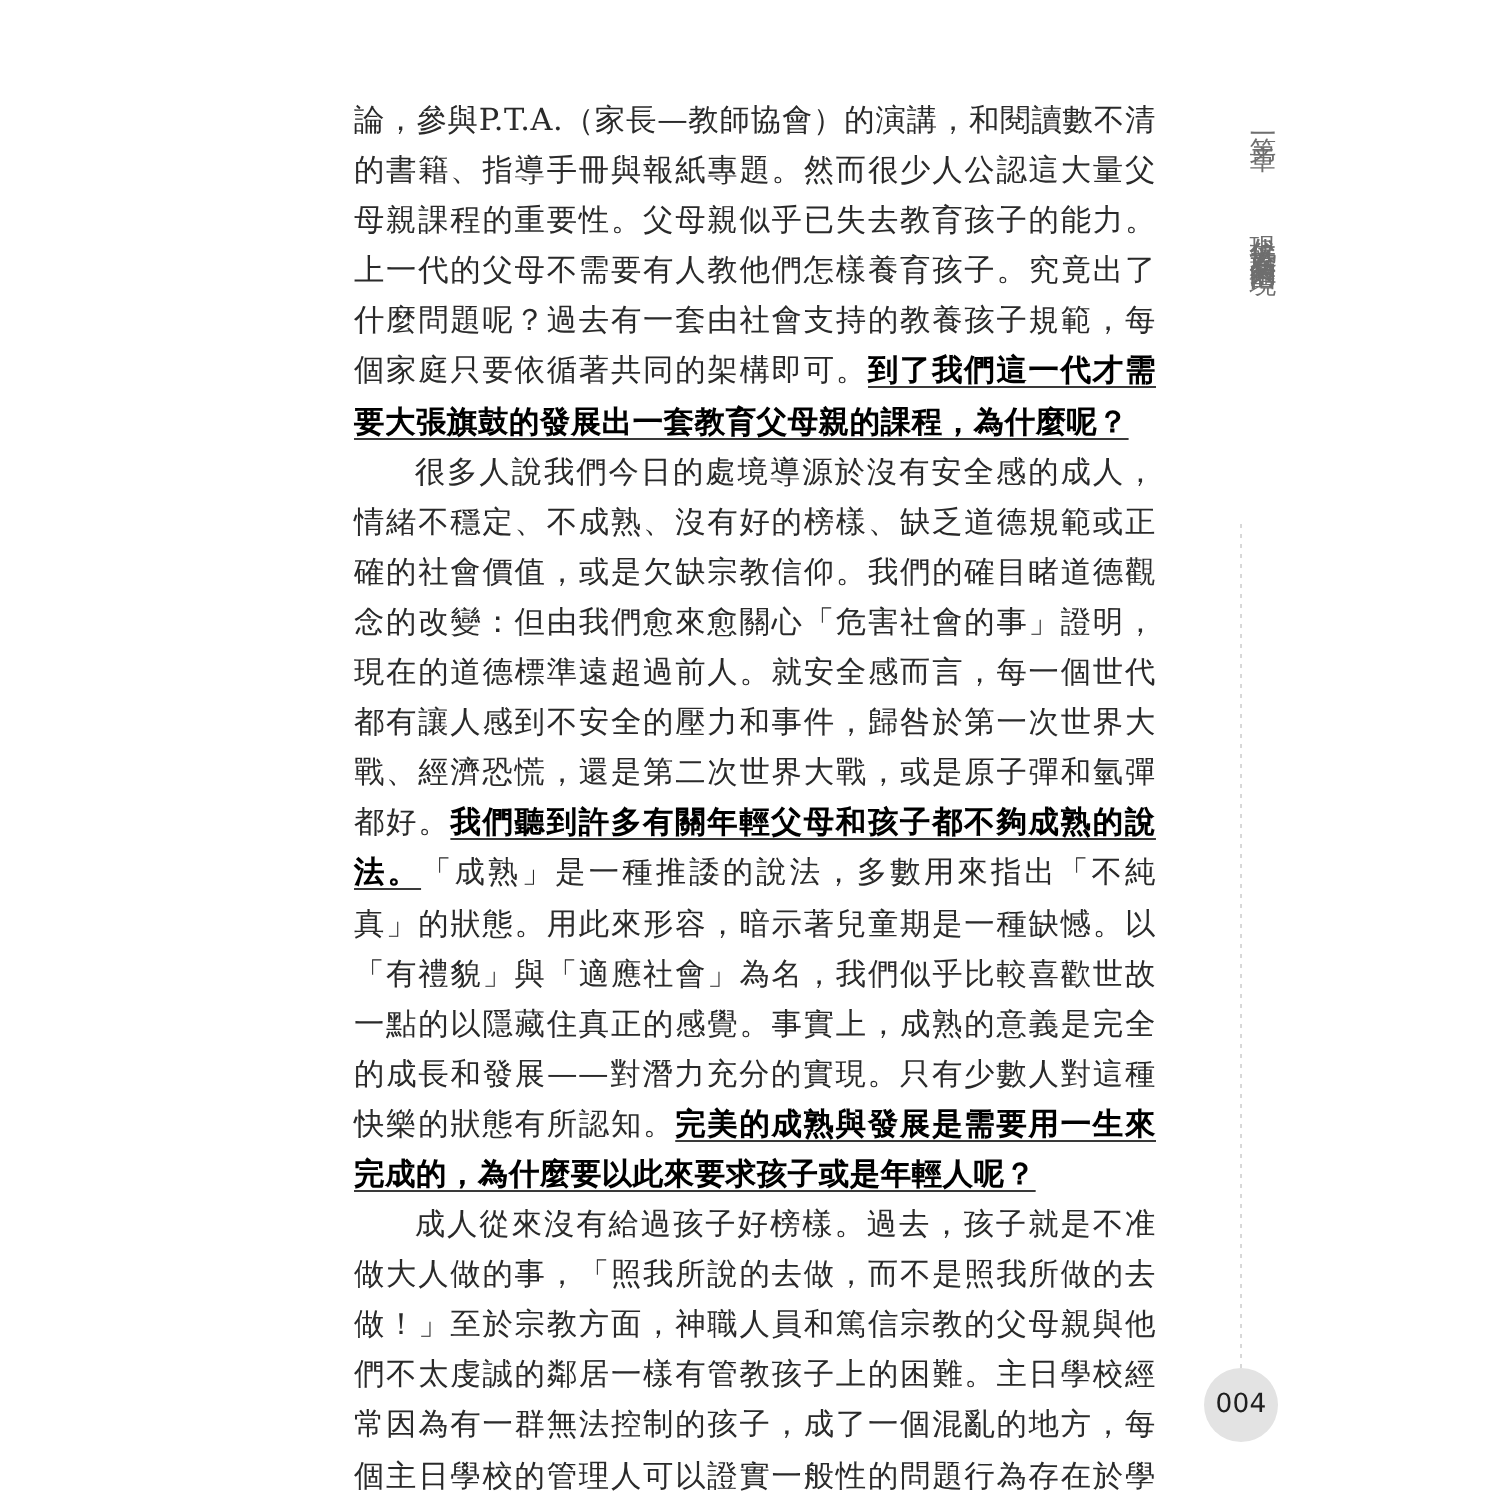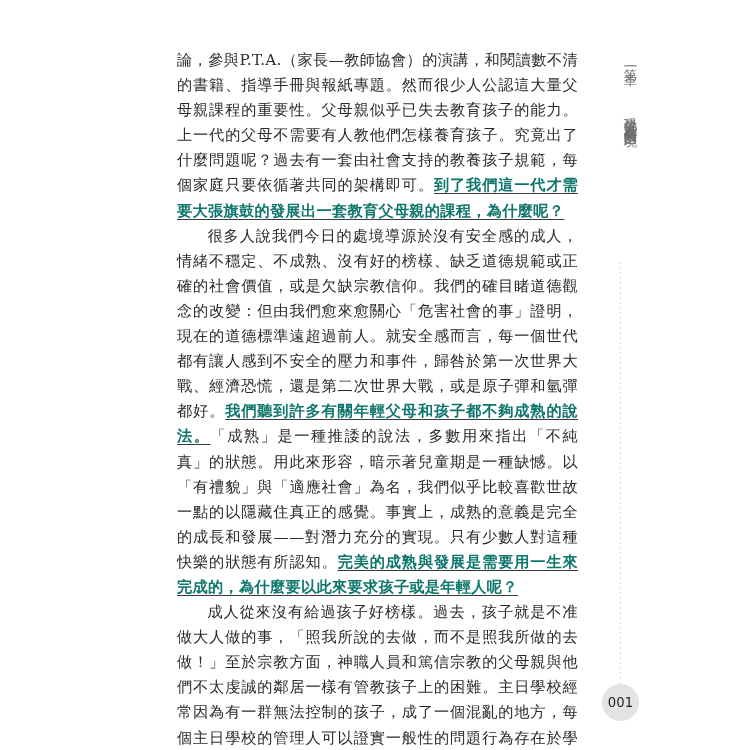--- a/index.html
+++ b/index.html
@@ -50,21 +50,21 @@
     text-indent: 0;
   }
 
   
   .em {
     font-weight: 700;
     text-decoration: underline;
     text-underline-offset: 3px;
     text-decoration-thickness: 1px;
     text-decoration-color: #3a3a3a;
-    color: #0f766e;
+    color: #000000;
   }
 
   
   .running-head {
     position: absolute;
     left: 604px;
     top: 58px;
     width: 34px;
     writing-mode: vertical-rl;
     text-orientation: upright;
@@ -135,16 +135,16 @@
 
   <div class="running-head">
     <span class="chap">第一章</span>
     <span class="gap"></span>
     <span class="chap">現代父母左右為難的困境</span>
   </div>
 
   <div class="leader"></div>
 
   <div class="folio">
-    <span class="folio-number">001</span>
+    <span class="folio-number">004</span>
   </div>
 
 </div>
 
 </body></html>

